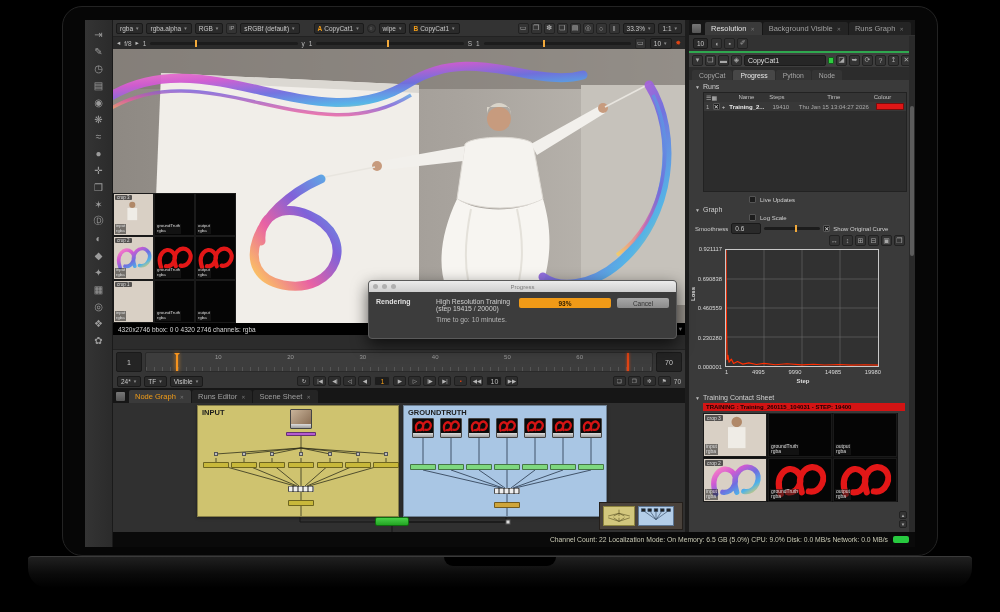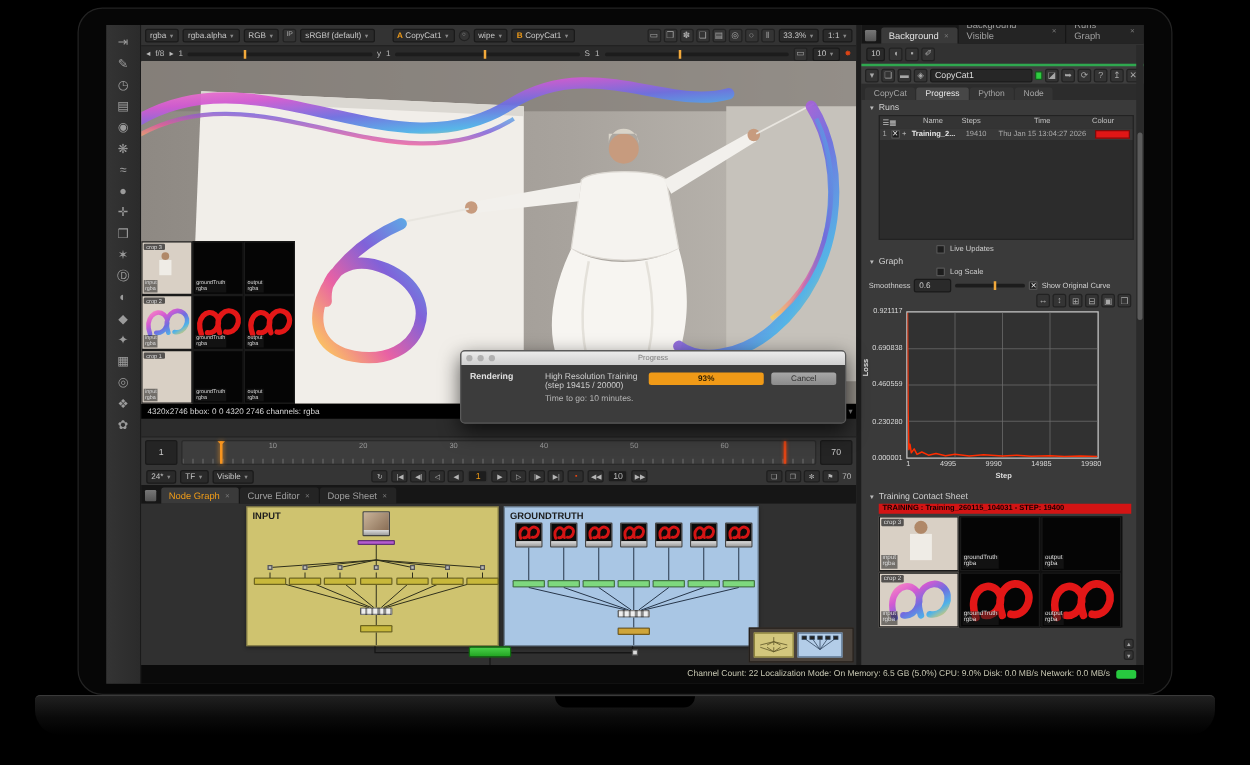--- a/index.html
+++ b/index.html
@@ -406,25 +406,25 @@
     </div>
 
     <div class="abs ngraph">
       <div class="tabbar" style="height:15px">
         <span class="pane-icon"></span>
         <div class="tab active" style="color:#f29d18">
             <span>Node Graph</span>
             <span class="x">✕</span>
           </div>
         <div class="tab">
-            <span>Curve Editor</span>
+            <span>Runs Editor</span>
             <span class="x">✕</span>
           </div>
         <div class="tab">
-            <span>Dope Sheet</span>
+            <span>Scene Sheet</span>
             <span class="x">✕</span>
           </div>
       </div>
       <div class="ngcanvas">
 
         <div class="backdrop" style="left:84px;top:2px;width:202px;height:112px;background:#cfc36f">
           <div class="bdlabel">INPUT</div>
           <svg class="wires">
             <g stroke="#30301c" stroke-width="0.8" fill="none">
               <path d="M103,26 V42"></path>
@@ -582,21 +582,21 @@
     <div class="abs statusbar">
       <span>Channel Count: 22  Localization Mode: On  Memory: 6.5 GB (5.0%) CPU: 9.0% Disk: 0.0 MB/s Network: 0.0 MB/s</span>
       <span class="gbadge"></span>
     </div>
 
     <div class="abs rpanel">
       <div class="rp-in">
         <div class="tabbar" style="height:15px">
           <span class="pane-icon"></span>
           <div class="tab active">
-              <span>Background</span>
+              <span>Resolution</span>
               <span class="x">✕</span>
             </div>
           <div class="tab">
               <span>Background Visible</span>
               <span class="x">✕</span>
             </div>
           <div class="tab">
               <span>Runs Graph</span>
               <span class="x">✕</span>
             </div>

